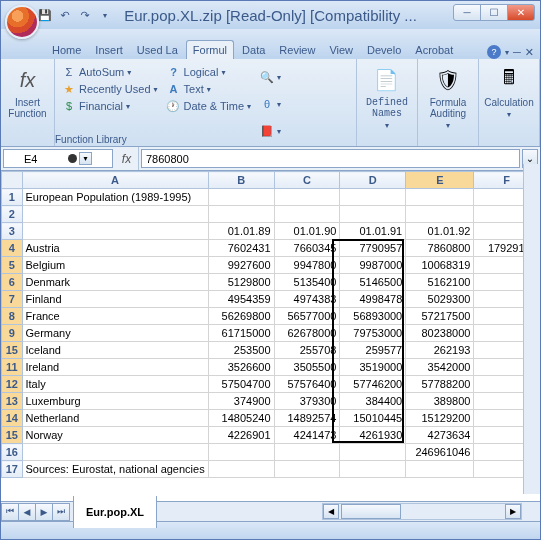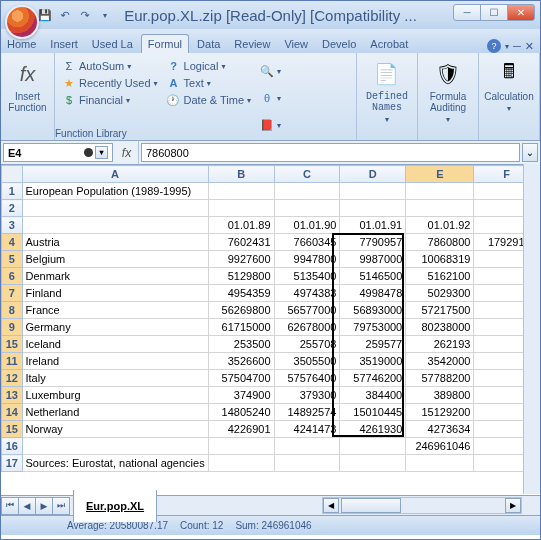--- a/index.html
+++ b/index.html
@@ -6,56 +6,56 @@
 body { background: #fff; width: 541px; height: 540px; overflow: hidden; position: relative; border: 1px solid #5a7ab5; }
 .titlebar { height: 28px; background: linear-gradient(#dce8f7,#bdd4ee); display: flex; align-items: center; position: relative; }
 .qat { display: flex; gap: 4px; align-items: center; margin-left: 36px; }
 .qat-btn { width: 16px; height: 16px; display: flex; align-items: center; justify-content: center; font-size: 11px; color: #3b5a8a; }
 .office-btn { position:absolute; left:4px; top:4px; width:34px; height:34px; border-radius:50%; background: radial-gradient(circle at 35% 30%, #f8a05a 0 20%, #e86f2a 20% 40%, #d94a2a 40% 60%, #b02a5a 60% 80%, #6a2a7a 80% 100%); border:2px solid #e6eef8; box-shadow:0 1px 3px rgba(0,0,0,.3); z-index:5; }
 .title-text { position:absolute; left:50%; transform:translateX(-50%); font-size:15px; color:#3b5a8a; white-space:nowrap; }
 .win-btns { position:absolute; right:5px; top:3px; display:flex; }
 .win-btn { width:28px; height:17px; border:1px solid #8aa5c8; background:linear-gradient(#f6f9fd,#d7e4f2); margin-left:-1px; font-size:10px; display:flex; align-items:center; justify-content:center; color:#3b5a8a; }
 .win-btn.close { background:linear-gradient(#f39b8a,#d64a2a); color:#fff; border-radius:0 3px 3px 0; }
 .win-btn.min { border-radius:3px 0 0 3px; }
-.tabs { height:24px; background:linear-gradient(#dce8f7,#bdd4ee); display:flex; align-items:flex-end; gap:2px; position:relative; }
+.tabs { height:30px; background:linear-gradient(#dce8f7,#bdd4ee); display:flex; align-items:flex-end; padding-left:45px; gap:2px; position:relative; }
 .tab { font-size:11px; padding:3px 6px; color:#3b5a8a; cursor:pointer; }
 .tab.active { background:#e9f0f8; border:1px solid #8aa5c8; border-bottom:none; border-radius:3px 3px 0 0; }
 .tabs-right { position:absolute; right:6px; display:flex; gap:4px; align-items:center; font-size:11px; color:#3b5a8a; }
 .ribbon { height:88px; background:linear-gradient(#e9f0f8,#cfe0f2); border-bottom:1px solid #8aa5c8; display:flex; }
 .rgroup { border-right:1px solid #b0c4de; padding:2px 4px; display:flex; flex-direction:column; position:relative; }
 .rgroup-title { position:absolute; bottom:1px; left:0; right:0; text-align:left; font-size:10px; color:#3b5a8a; }
 .rgroup-body { flex:1; display:flex; gap:3px; }
 .big-btn { width:52px; display:flex; flex-direction:column; align-items:center; justify-content:flex-start; padding-top:4px; gap:2px; }
 .big-btn .ico { width:30px; height:30px; display:flex; align-items:center; justify-content:center; font-size:20px; }
 .big-btn .lbl { font-size:10px; text-align:center; color:#3b5a8a; line-height:11px; }
 .small-btns { display:flex; flex-direction:column; gap:1px; padding-top:3px; }
 .small-btn { display:flex; align-items:center; gap:3px; padding:1px 3px; font-size:11px; color:#3b5a8a; white-space:nowrap; }
 .small-btn .sico { width:14px; height:14px; display:inline-flex; align-items:center; justify-content:center; font-size:11px; }
 .dd { font-size:8px; color:#3b5a8a; }
 .formula-bar { height:24px; display:flex; align-items:stretch; border-bottom:1px solid #8aa5c8; background:#e9f0f8; }
-.namebox { width:110px; background:#fff; border:1px solid #8aa5c8; margin:2px; display:flex; align-items:center; padding:0 4px; font-size:11px; justify-content:space-between;font-weight:bold; }
+.namebox { width:110px; background:#fff; border:1px solid #8aa5c8; margin:2px; display:flex; align-items:center; padding:0 20px; font-size:11px; justify-content:space-between; }
 .namebox .cb { display:flex; align-items:center; }
 .namebox .cb .arrow { width:13px; height:13px; border:1px solid #8aa5c8; background:linear-gradient(#f6f9fd,#d7e4f2); margin-left:2px; display:flex; align-items:center; justify-content:center; font-size:8px; }
 .fb-fx { width:24px; display:flex; align-items:center; justify-content:center; font-style:italic; font-size:12px; color:#555; border-right:1px solid #b0c4de; }
 .fb-input { flex:1; background:#fff; border:1px solid #8aa5c8; margin:2px; padding:0 4px; font-size:11px; display:flex; align-items:center; }
 .fb-expand { width:16px; display:flex; align-items:center; justify-content:center; font-size:10px; border:1px solid #8aa5c8; background:linear-gradient(#f6f9fd,#d7e4f2); margin:2px 2px 2px 0; }
 .grid-area { position:relative; height:330px; overflow:hidden; background:#fff; }
 table { border-collapse:collapse; font-size:11px; }
 .corner { width:25px; height:17px; background:#e9f0f8; border:1px solid #b0c4de; }
 .colh { background:linear-gradient(#f6f9fd,#e4ecf7); border:1px solid #b0c4de; text-align:center; font-size:11px; color:#3b5a8a; height:17px; }
 .colh.sel { background:#f9d999; }
 .rowh { background:linear-gradient(#f6f9fd,#e4ecf7); border:1px solid #b0c4de; text-align:center; font-size:11px; color:#3b5a8a; width:25px; }
 .rowh.sel { background:#f9d999; }
 td.cell { border:1px solid #d4d4d4; height:17px; padding:0 3px; white-space:nowrap; }
 td.cell.right { text-align:right; }
 .sel-range { position:absolute; border:2px solid #000; pointer-events:none; }
 .sheet-tabs { height:20px; background:#e4ecf7; border-top:1px solid #8aa5c8; display:flex; align-items:center; position:relative; }
 .nav-btns { display:flex; }
 .nav-btn { width:18px; height:18px; border:1px solid #8aa5c8; background:linear-gradient(#f6f9fd,#d7e4f2); display:flex; align-items:center; justify-content:center; font-size:9px; margin-right:-1px; color:#3b5a8a; }
-.sheet-tab { padding:10px 12px; font-size:11px; background:#fff; border:1px solid #8aa5c8; border-bottom:none; border-top:none; font-weight:bold; margin-left:4px;text-decoration:underline; }
+.sheet-tab { padding:10px 12px; font-size:11px; background:#fff; border:1px solid #8aa5c8; border-bottom:none; border-top:none; font-weight:bold; margin-left:4px; }
 .hscroll { position:absolute; right:18px; width:200px; height:17px; background:#e4ecf7; border:1px solid #b0c4de; display:flex; }
 .hscroll .btn { width:16px; background:linear-gradient(#f6f9fd,#d7e4f2); border:1px solid #8aa5c8; font-size:8px; display:flex; align-items:center; justify-content:center; }
 .hscroll .thumb { width:60px; background:linear-gradient(#f6f9fd,#d7e4f2); border:1px solid #8aa5c8; margin-left:2px; }
 .vscroll { position:absolute; right:0; top:163px; width:17px; height:330px; background:#e4ecf7; border-left:1px solid #b0c4de; }
 .statusbar { height:20px; background:linear-gradient(#dce8f7,#bdd4ee); border-top:1px solid #8aa5c8; display:flex; align-items:center; font-size:10px; color:#3b5a8a; padding:0 6px; justify-content:space-between; }
 .status-left { display:flex; gap:12px; margin-left:60px; }
 .status-right { display:flex; gap:4px; align-items:center; }
 .view-btn { width:18px; height:14px; border:1px solid #8aa5c8; background:linear-gradient(#f6f9fd,#d7e4f2); }
 .zoom-slider { width:70px; height:4px; background:#8aa5c8; position:relative; margin:0 4px; }
 .zoom-slider .th { position:absolute; left:33px; top:-3px; width:6px; height:10px; background:#cfe0f2; border:1px solid #5a7ab5; }
@@ -421,18 +421,13 @@
   <div class="sheet-tab">Eur.pop.XL</div>
   <div class="hscroll">
     <div class="btn">◀</div>
       <div class="thumb"></div>
       <div style="flex:1"></div>
       <div class="btn">▶</div>
   </div>
 </div>
 
 <div class="statusbar">
-  <div class="status-left">
-    <span>Average: 20580087.17</span>
-    <span>Count: 12</span>
-    <span>Sum: 246961046</span>
-  </div>
 </div>
 
 </body></html>

